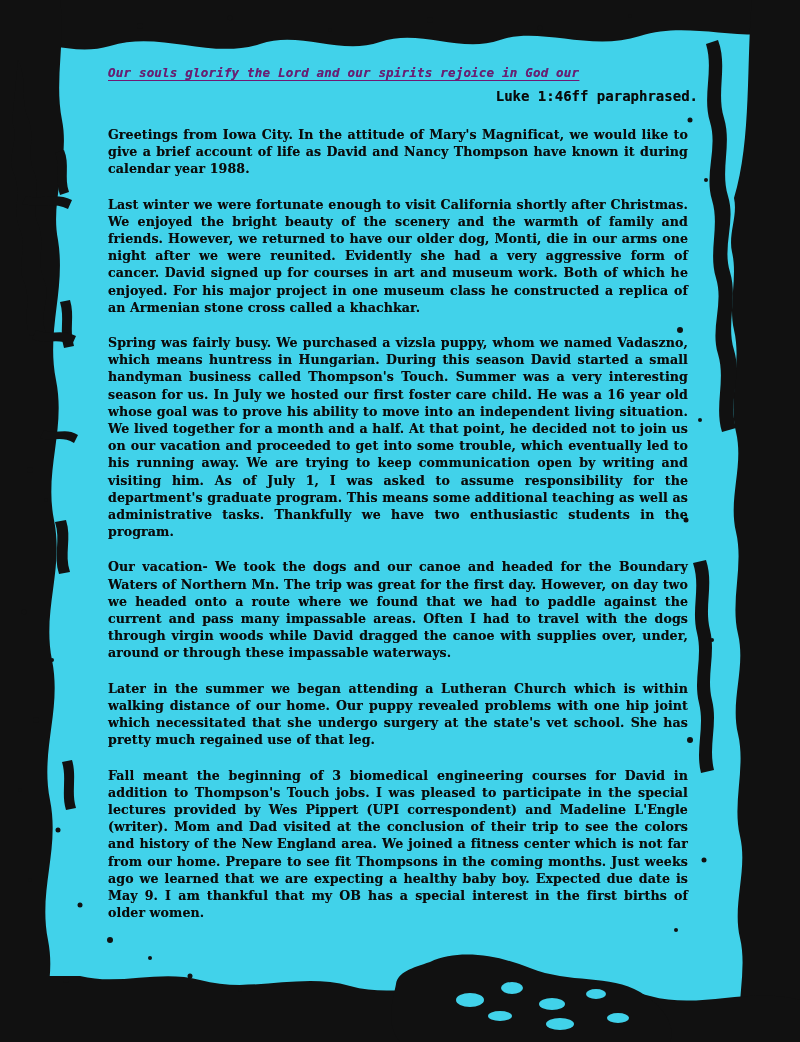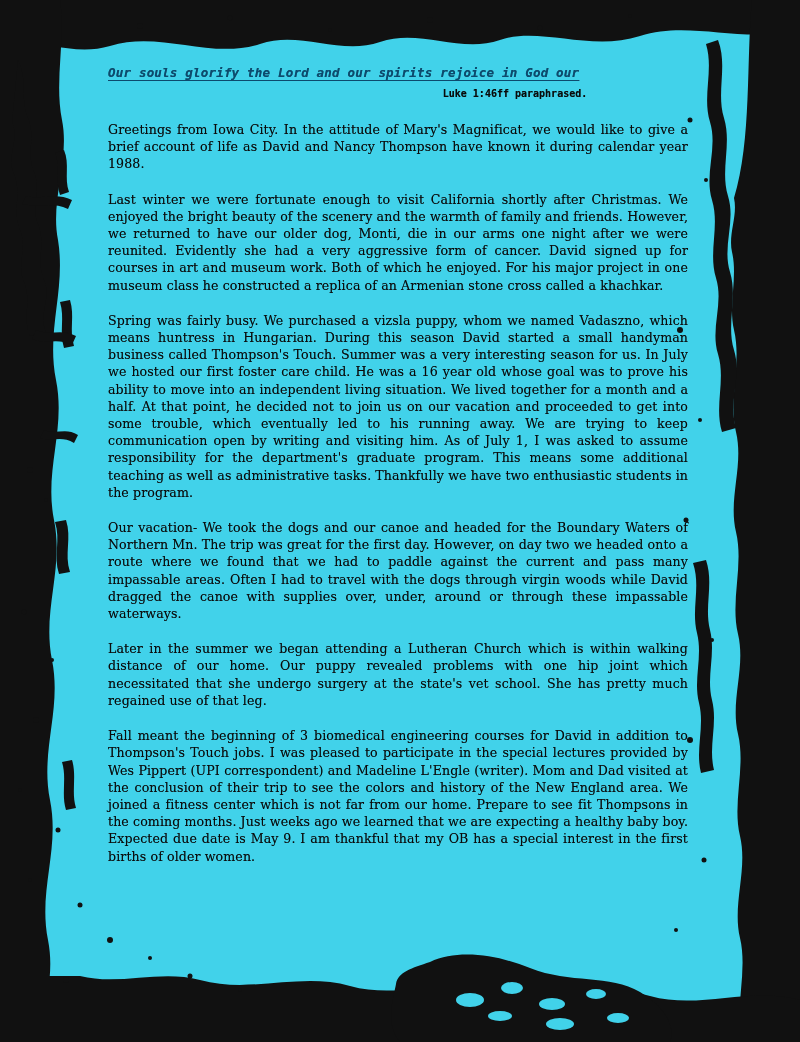--- a/index.html
+++ b/index.html
@@ -37,41 +37,41 @@
     width: 590px;
   }
 
   .verse {
     font-family: "DejaVu Sans Mono", monospace;
     font-size: 12.5px;
     font-style: italic;
     font-weight: bold;
     line-height: 21px;
     letter-spacing: 0.2px;
-    color: #0c4a6e;
+    color: #701a75;
     text-decoration: underline;
     text-underline-offset: 3px;
     margin: 0 0 2px 0;
     width: 570px;
   }
   .verse-line { display: block; }
 
   .attrib {
     font-family: "DejaVu Sans Mono", monospace;
-    font-size: 10px;
+    font-size: 14px;
     font-weight: bold;
     color: #0a0a0a;
-    text-align: center;
+    text-align: right;
     margin: 5px 0 0 224px;
   }
 
   .para {
     font-family: "DejaVu Serif", serif;
     font-size: 12.6px;
-    font-weight: normal;
+    font-weight: bold;
     line-height: 17.2px;
     color: #0b0b0b;
     margin: 18px 0 0 0;
     text-align: justify;
     text-justify: inter-word;
     letter-spacing: 0.1px;
     width: 580px;
   }
   .para:first-of-type { margin-top: 0; }
   #p1 { margin-top: 22px; }

